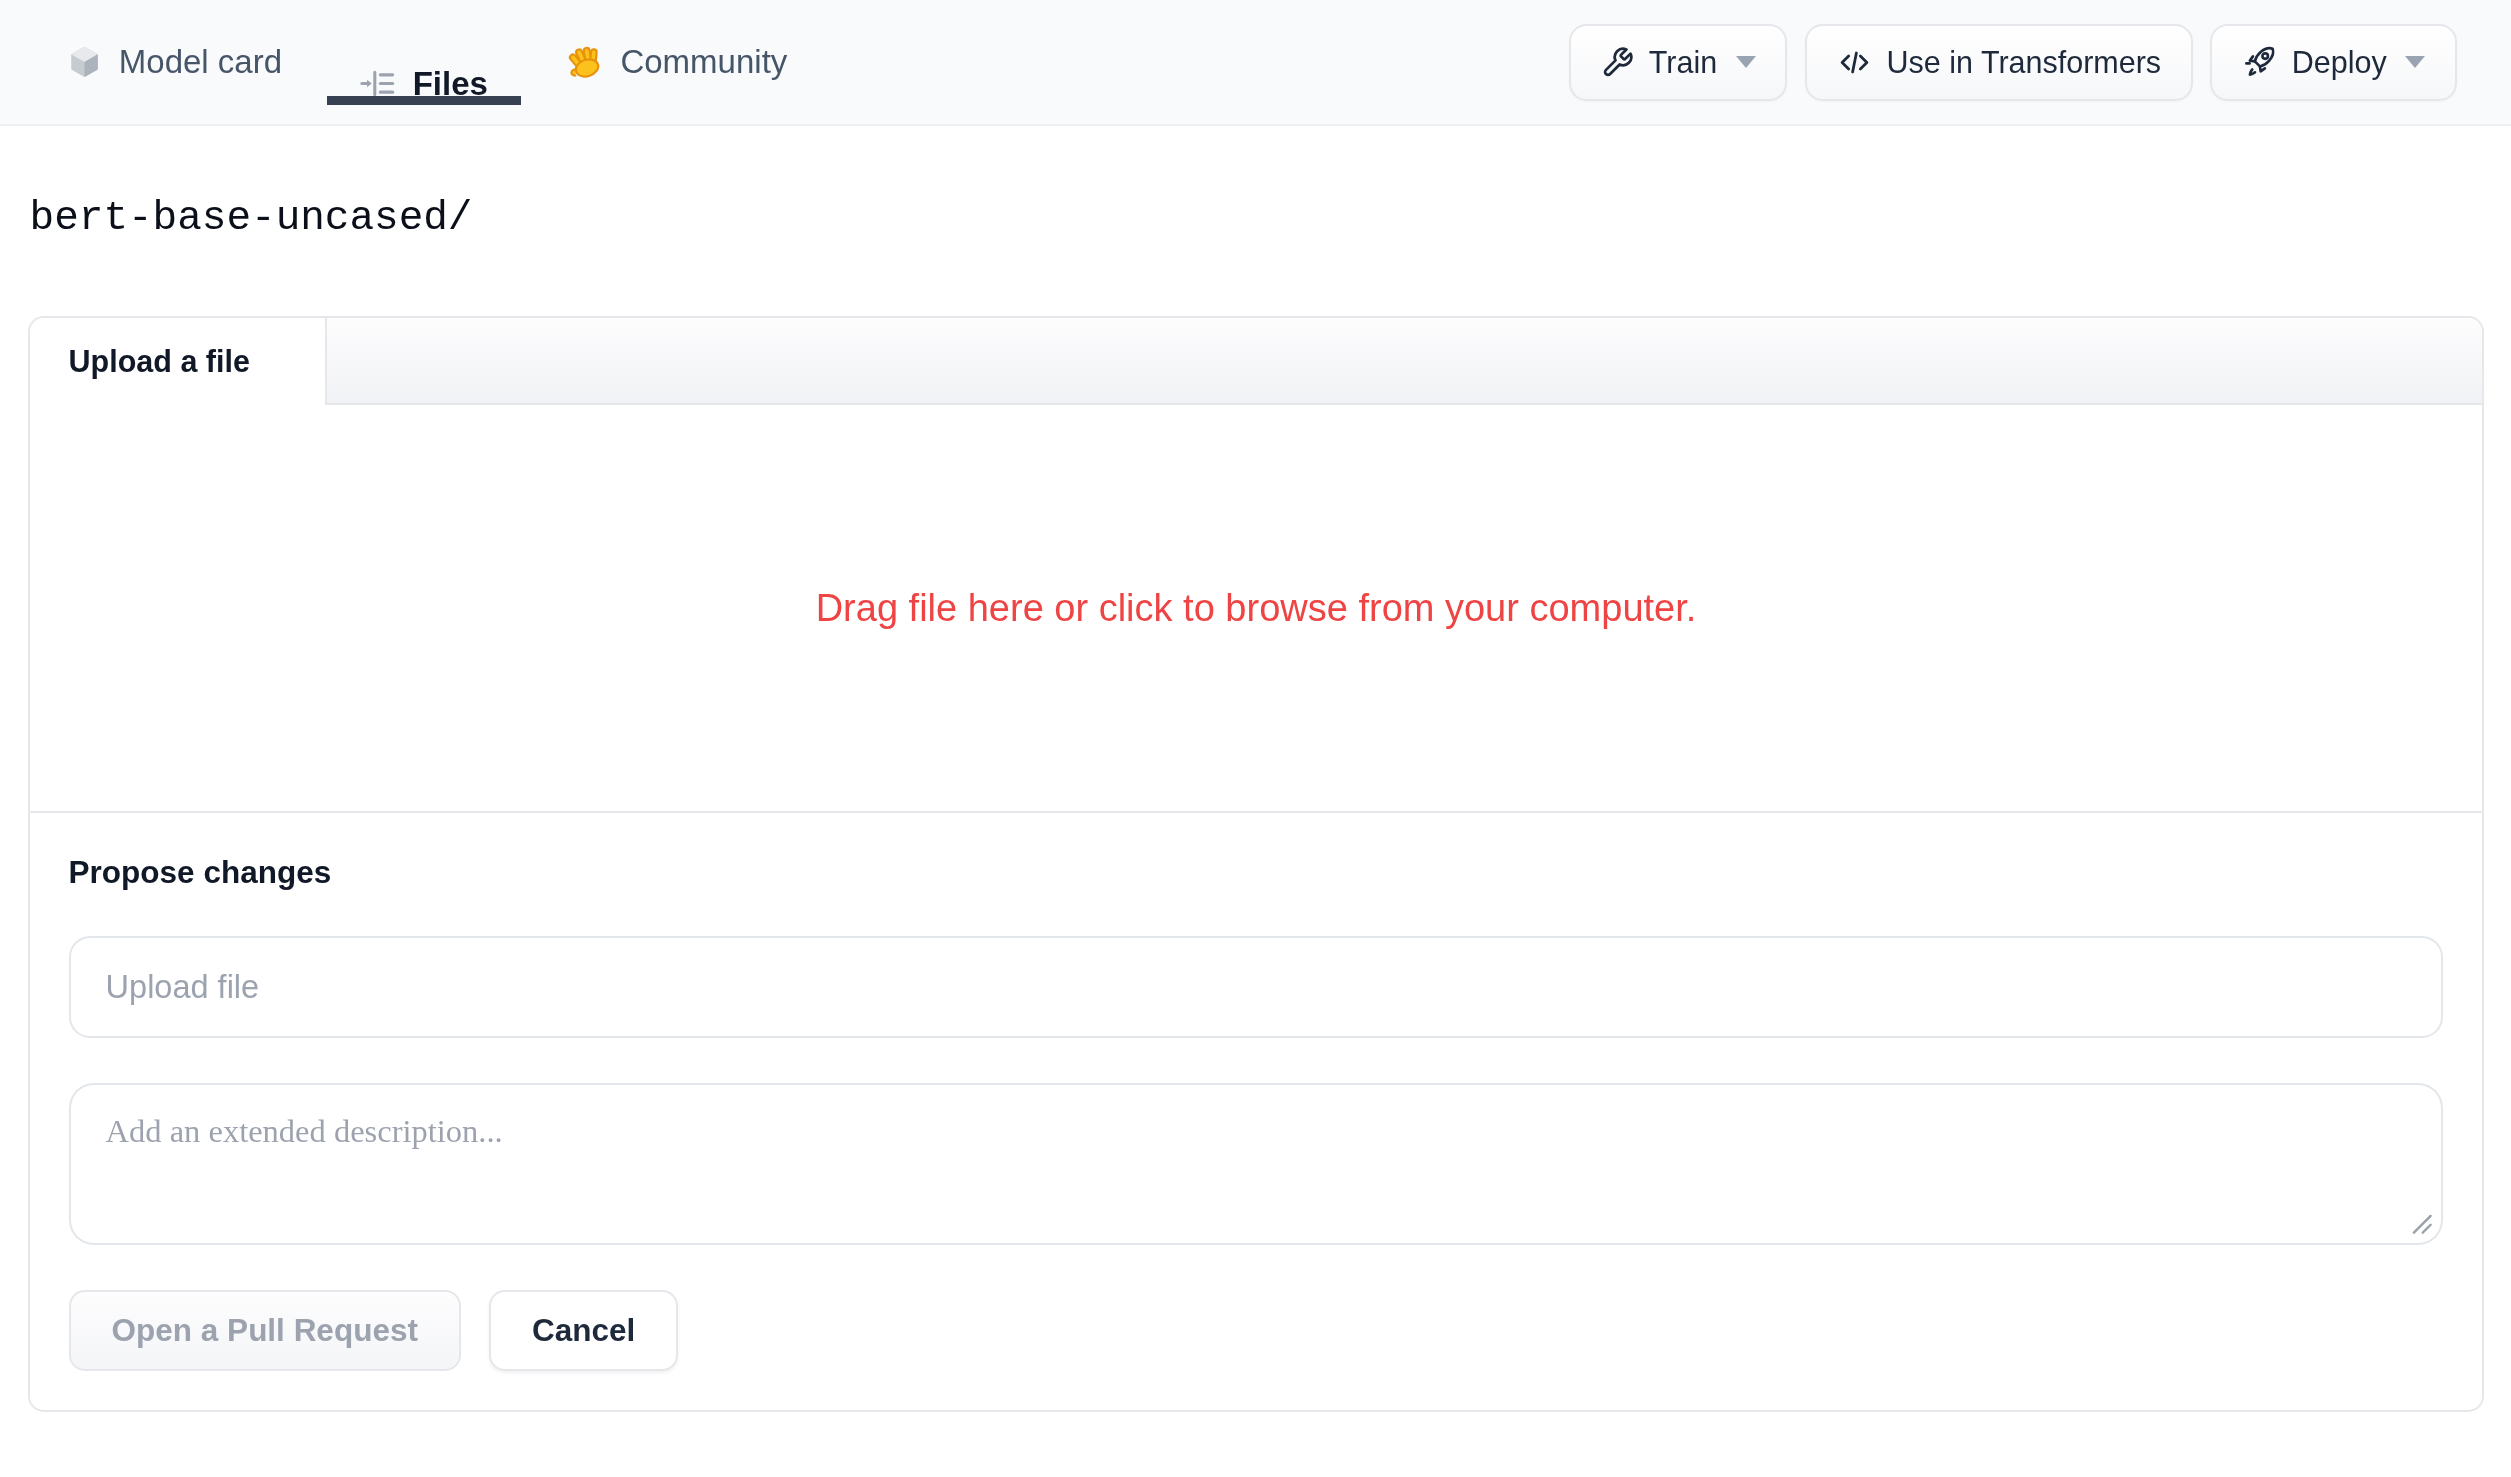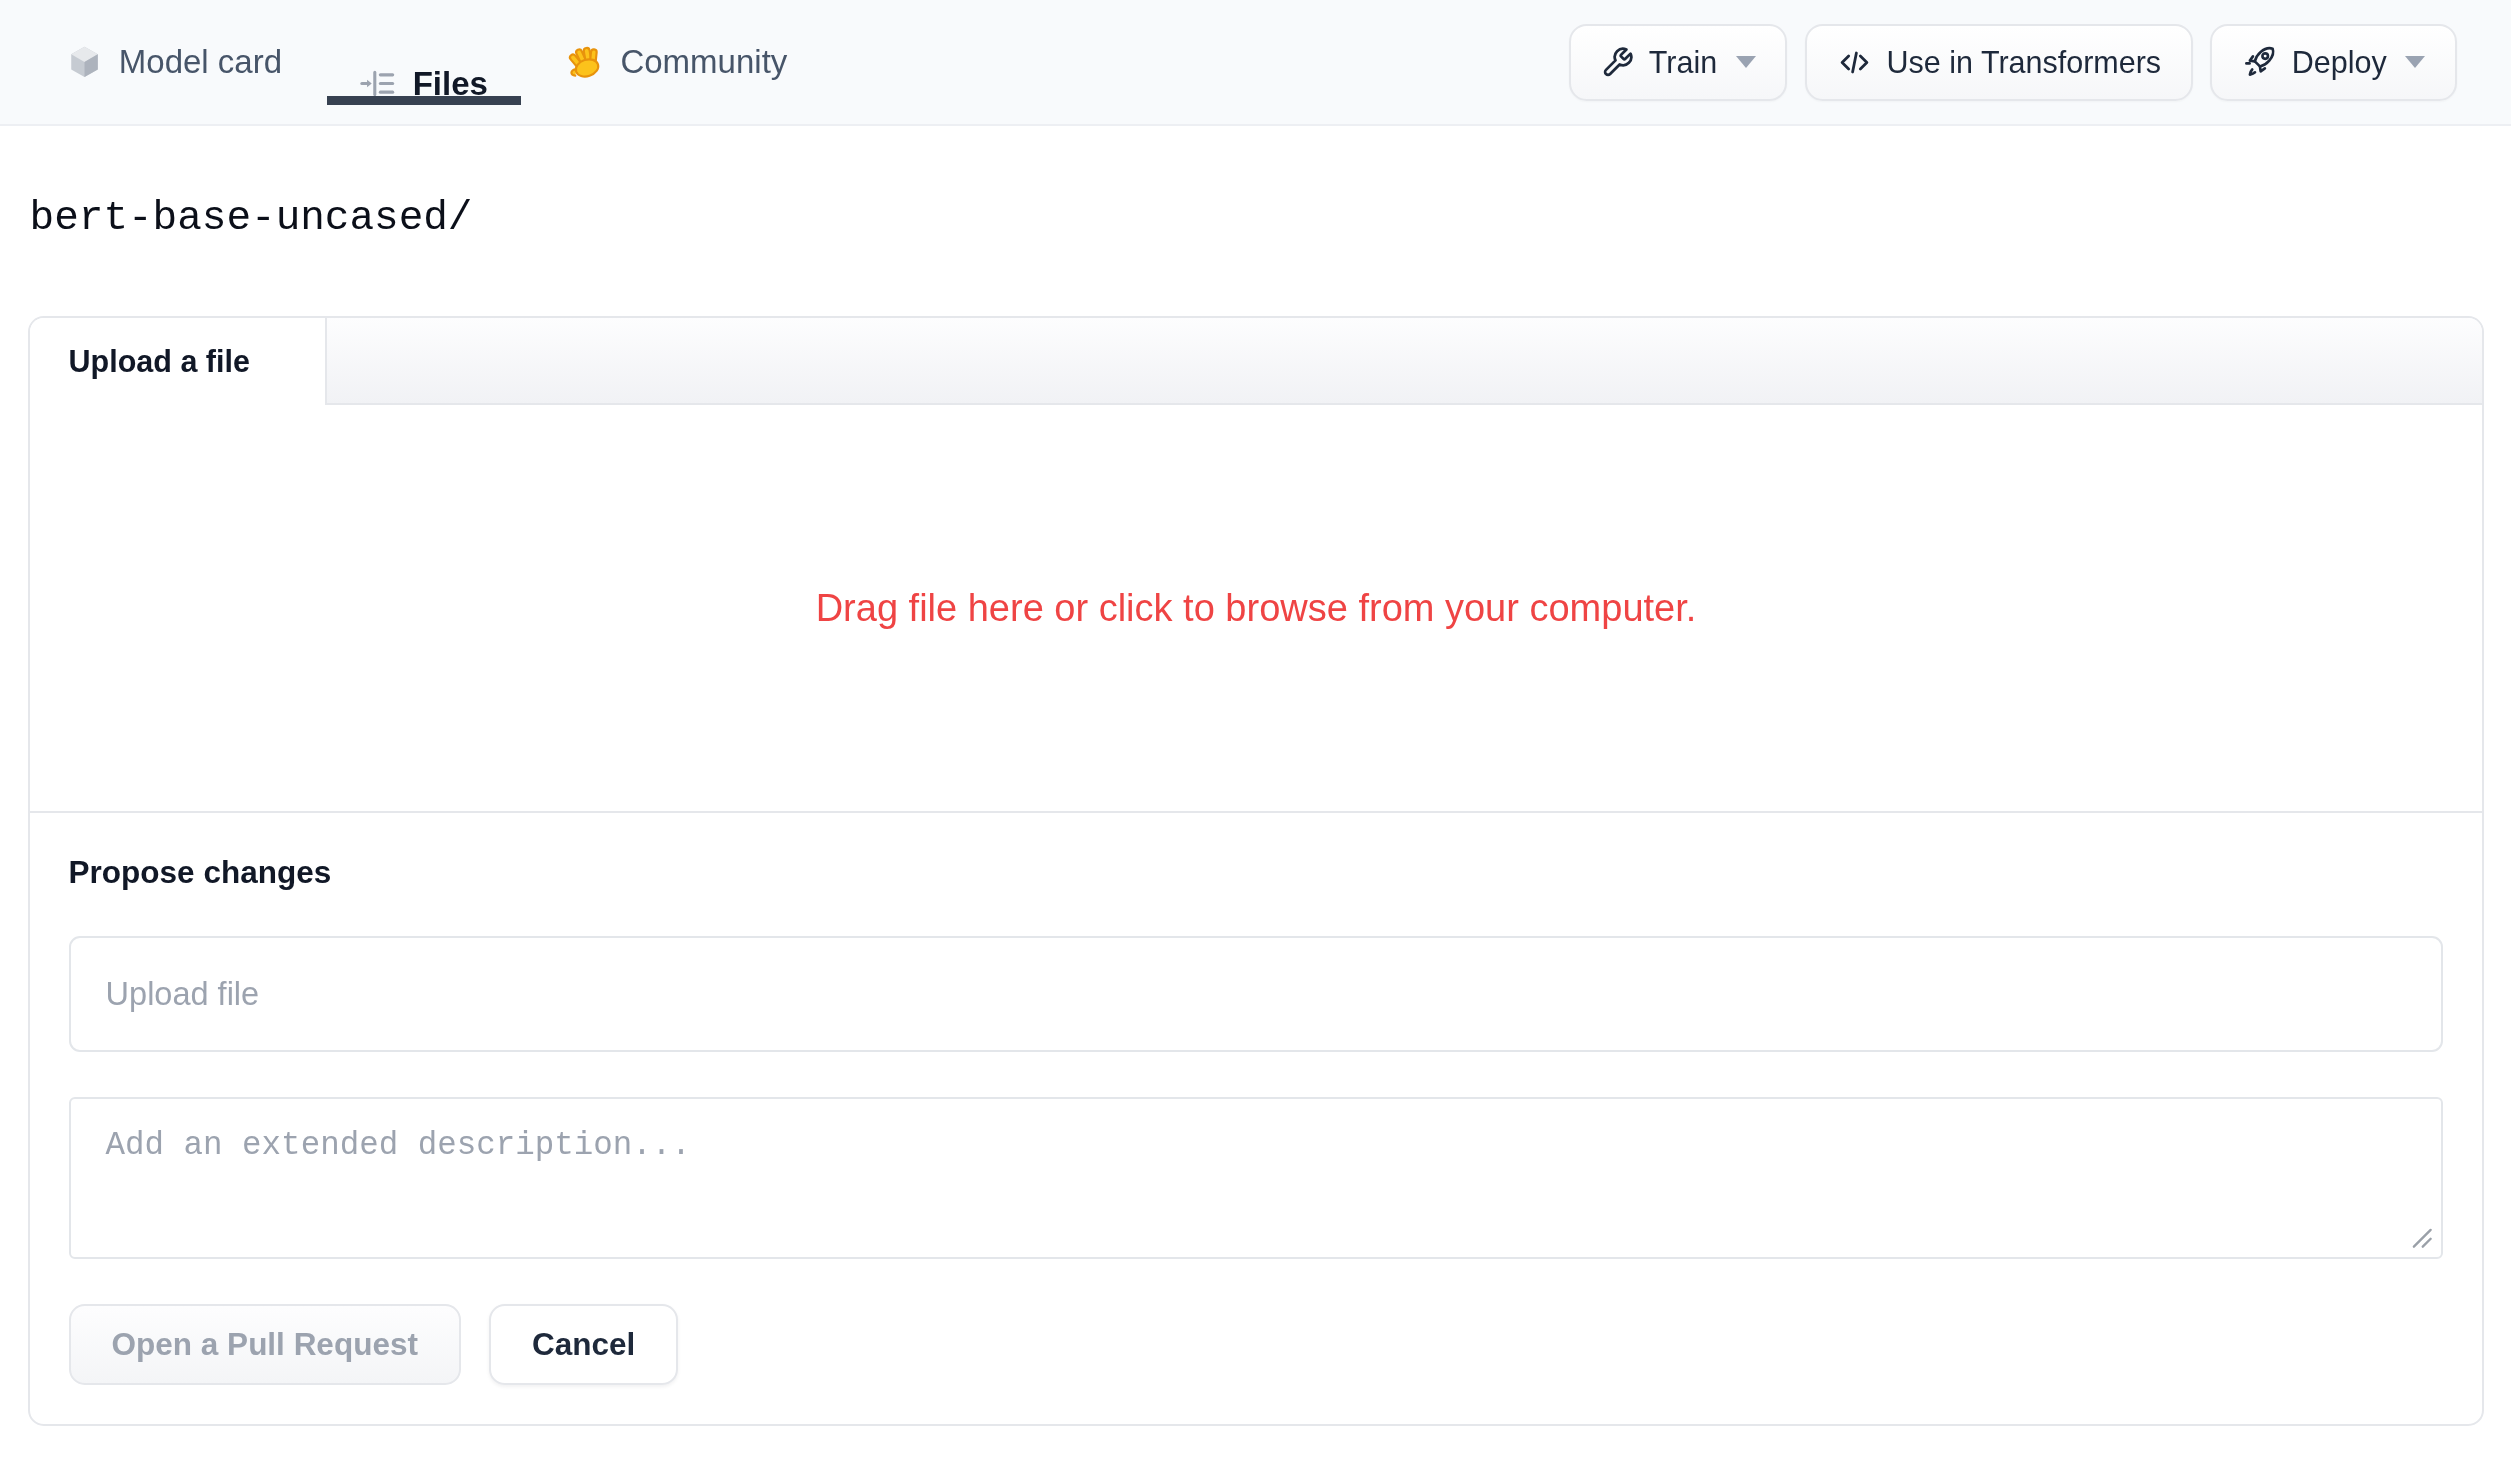--- a/index.html
+++ b/index.html
@@ -38,29 +38,29 @@
                 display:flex; align-items:center; padding-left:39px;
                 font-size:30.5px; font-weight:700; color:#111827; cursor:pointer; }
   .tab-rest { flex:1; background:linear-gradient(180deg,#fdfdfe 0%,#f1f2f5 100%);
               border-bottom:2px solid #e5e7eb; }
   .dropzone { height:408px; display:flex; align-items:center; justify-content:center;
               background:#ffffff; border-bottom:2px solid #e5e7eb; cursor:pointer; }
   .dropzone-text { font-size:38px; color:#ef4444; }
 
   .propose { padding:39px; }
   .propose-heading { font-size:31.5px; font-weight:700; color:#111827; margin:2px 0 45px; }
-  .file-input { display:block; width:100%; height:116px; border:2px solid #e3e6ea;
-                border-radius:11px; padding:0 35px; font-size:32.5px; color:#111827;
+  .file-input { display:block; width:100%; height:102px; border:2px solid #e3e6ea;
+                border-radius:21px; padding:0 35px; font-size:32.5px; color:#111827;
                 font-family:"Liberation Sans", sans-serif; background:#fff; outline:none;
                 margin-bottom:45px; }
   .file-input::placeholder { color:#9ca3af; }
   .desc-wrap { position:relative; margin-bottom:45px; }
   .desc-textarea { display:block; width:100%; height:162px; border:2px solid #e3e6ea;
-                   border-radius:6px; padding:27.6px 35px; font-size:32.5px; color:#111827;
-                   font-family:Liberation Mono, monospace; background:#fff; outline:none;
+                   border-radius:25px; padding:27.6px 35px; font-size:32.5px; color:#111827;
+                   font-family:Liberation Serif, serif; background:#fff; outline:none;
                    resize:none; }
   .desc-textarea::placeholder { color:#9ca3af; }
   .resize-handle { position:absolute; right:9.9px; bottom:9.9px; width:27.6px; height:27.6px;
                    cursor:nwse-resize; }
 
   .btn-row { display:flex; gap:28px; }
   .btn { display:flex; align-items:center; height:81px; padding:0 41px;
          border:2px solid #e5e7eb; border-radius:15.8px; font-size:31.5px; font-weight:600;
          font-family:"Liberation Sans", sans-serif; cursor:pointer; white-space:nowrap; }
   .btn-pr { background:linear-gradient(180deg,#fdfdfe 0%,#f4f5f7 100%); color:#9ca3af; }

